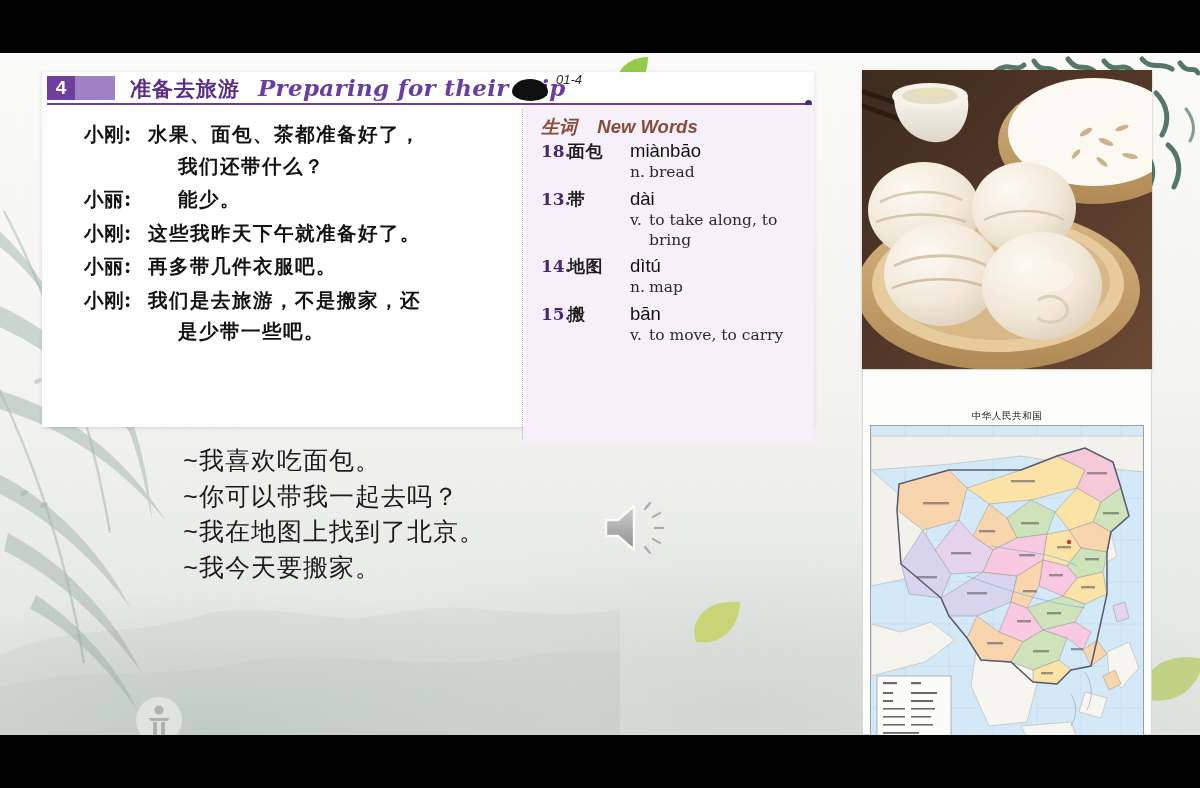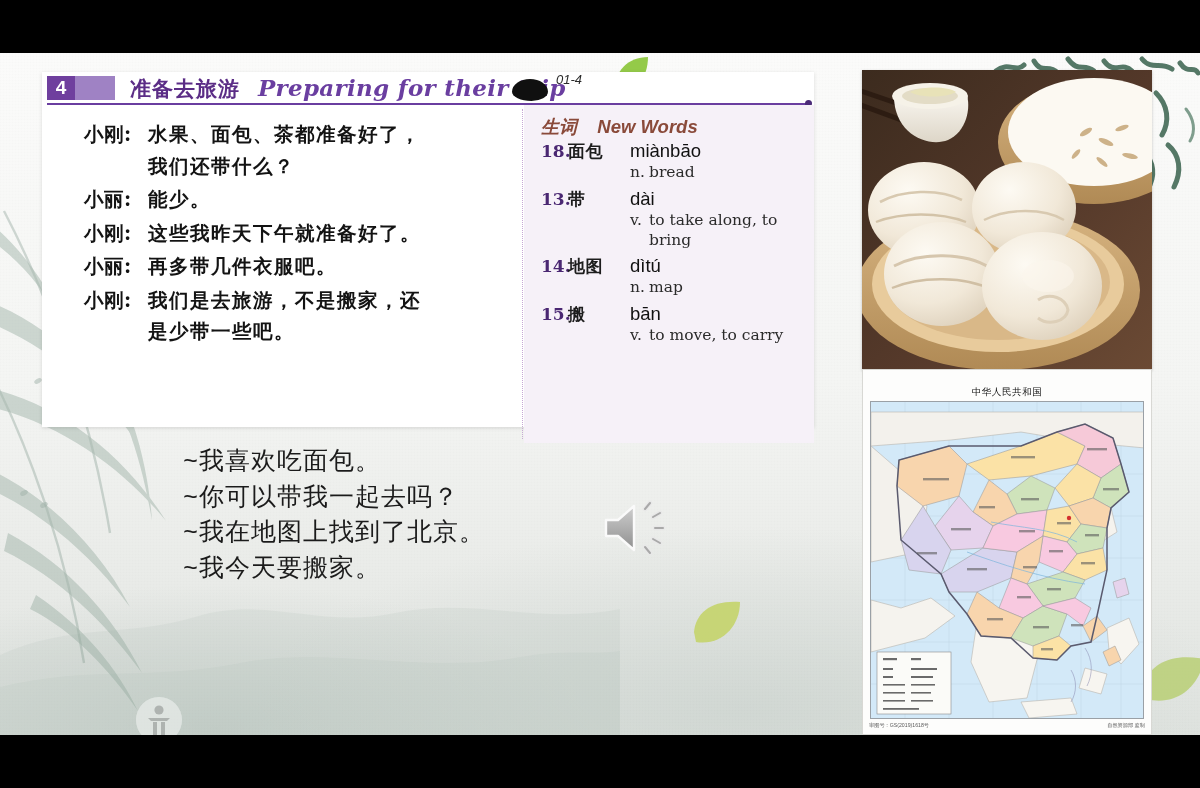--- a/index.html
+++ b/index.html
@@ -56,21 +56,21 @@
 
   .card-body{position:absolute;left:0;top:33px;width:772px;height:338px;display:flex;}
   .dialogue{width:480px;padding:14px 0 0 42px;box-sizing:border-box;}
   .vsep{width:1px;border-left:1.5px dotted #c7a8d4;margin-top:4px;margin-bottom:4px;}
   .newwords{flex:1;background:#f6f1f8;padding:10px 0 0 17px;box-sizing:border-box;}
 
   .d-line{display:flex;font-family:"DejaVu Serif",serif;font-size:19.5px;color:#131313;
           line-height:1.62;margin-bottom:2px;}
   .d-spk{width:64px;flex:none;font-weight:bold;letter-spacing:.5px;}
   .d-txt{letter-spacing:1.5px;font-weight:bold;}
-  .d-txt .cont{display:block;padding-left:0;}
+  .d-txt .cont{display:block;padding-left:0;margin-left:30px;}
 
   .nw-title{font-family:"DejaVu Serif",serif;font-size:18px;color:#8a4a3a;font-style:italic;
             font-weight:bold;margin-bottom:1px;}
   .nw-title .en{font-family:"Liberation Sans",sans-serif;font-style:italic;margin-left:14px;
                 font-weight:bold;font-size:18.5px;}
   .nw-item{margin-bottom:5px;}
   .nw-row1{display:flex;align-items:baseline;}
   .nw-no{color:#4a2772;font-weight:bold;font-size:17px;font-family:"DejaVu Serif",serif;
          width:27px;flex:none;}
   .nw-cn{color:#1d1d1d;font-weight:bold;font-size:17px;font-family:"DejaVu Sans",sans-serif;
@@ -88,21 +88,21 @@
 
   
   .speaker{position:absolute;left:598px;top:444px;width:78px;height:62px;}
 
   
   .photo{position:absolute;left:862px;top:17px;width:290px;height:300px;overflow:hidden;
          box-shadow:0 1px 3px rgba(0,0,0,.2);background:#3b2b20;}
   .map-wrap{position:absolute;left:862px;top:316px;width:290px;height:366px;background:#fdfdfc;
             border:1px solid #d8d8d4;box-sizing:border-box;}
   .map-title{text-align:center;font-family:"DejaVu Sans",sans-serif;font-size:9.5px;color:#111;
-             padding:16px 0 2px;letter-spacing:.6px;}
+             padding:16px 0 2px;letter-spacing:.6px;margin-top:24px;}
   .map-canvas{position:relative;width:274px;height:318px;margin:0 auto;border:1px solid #9aa0a6;
               box-sizing:border-box;overflow:hidden;background:#cfe7f7;}
   .map-foot{display:flex;justify-content:space-between;font-size:5.2px;color:#5a5a5a;
             padding:3px 6px 0;font-family:"Liberation Sans",sans-serif;}
 
   
   .wm{position:absolute;left:36px;top:644px;display:flex;align-items:flex-end;gap:11px;opacity:.5;flex-direction:column;}
   .wm-logo{width:46px;height:46px;border-radius:50%;background:rgba(255,255,255,.75);position:relative;}
   .wm-text{font-size:38px;font-weight:bold;color:rgba(255,255,255,.82);letter-spacing:-1px;
            font-family:"Liberation Sans",sans-serif;}

